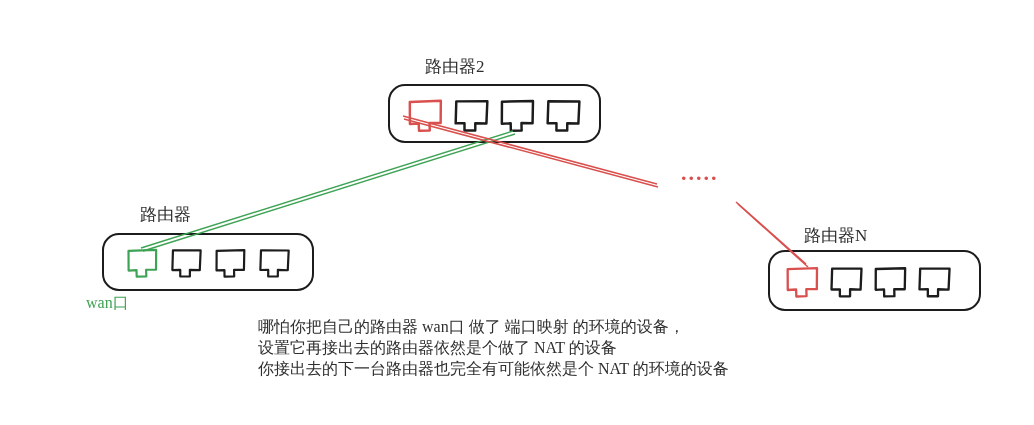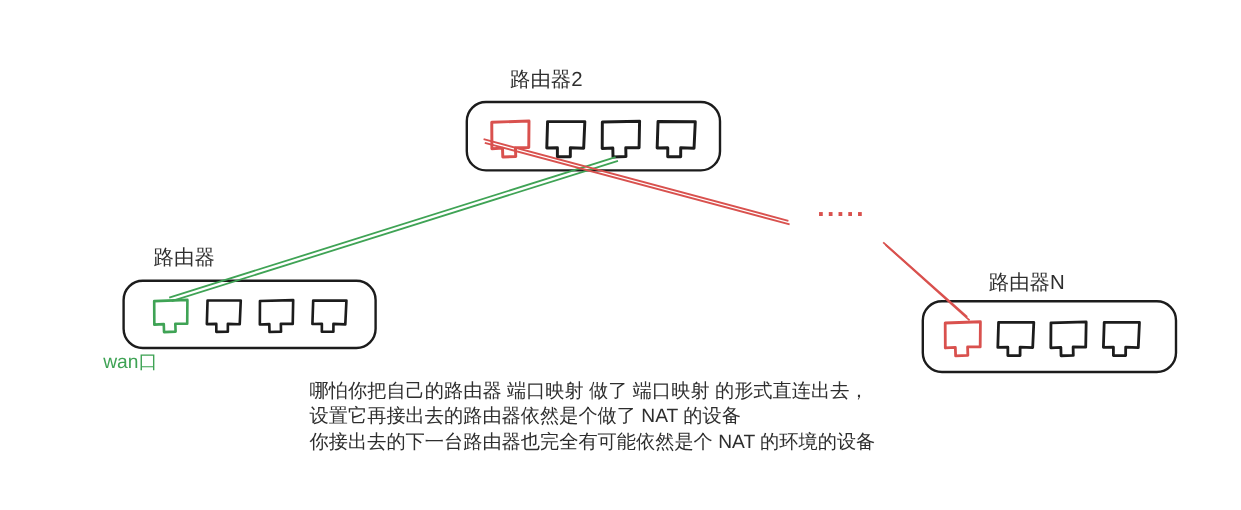--- a/index.html
+++ b/index.html
@@ -8,21 +8,21 @@
     --stroke:#1c1c1c;
     --text:#2e2e2e;
     --bg:#ffffff;
   }
   html,body{margin:0;padding:0;background:var(--bg);}
   .canvas{
     position:relative;
     width:1034px;height:396px;
     background:var(--bg);
     overflow:hidden;
-    font-family:Liberation Sans, sans-serif;
+    font-family:Liberation Serif, serif;
     color:var(--text);
     border-radius:22px;
   }
   
   .router{
     position:absolute;
     border:2px solid var(--stroke);
     border-radius:17px;
     box-sizing:border-box;
     background:var(--bg);
@@ -48,22 +48,22 @@
   .ports .port:nth-child(4){transform:rotate(1.1deg);}
   
   .lbl{
     position:absolute;
     font-size:17px;
     line-height:20px;
     color:var(--text);
     white-space:nowrap;
   }
   .lbl-top  {left:425px;top:57px;}
-  .lbl-left {left:128px;top:205px;}
-  .lbl-right{left:804px;top:226px;margin-left:20px;}
+  .lbl-left {left:140px;top:205px;}
+  .lbl-right{left:804px;top:226px;}
   .lbl-wan  {left:86px;top:293px;font-size:16px;color:var(--green);text-align:center;}
   
   .ellipsis{
     position:absolute;
     left:681px;top:162px;
     color:var(--red);
     font-size:22px;
     font-weight:bold;
     letter-spacing:2px;
     line-height:22px;
@@ -143,21 +143,21 @@
         </svg>
         <svg class="port" viewBox="0 0 36 35">
           <path d="M3 3.5 L33.2 3 L32.6 24.6 L21.8 24.4 L21.9 31.6 L11.4 31.8 L11.3 24.6 L2.7 24.9 Z" fill="none" stroke="#1c1c1c" stroke-width="2.4" stroke-linejoin="round"></path>
         </svg>
       </div>
   </div>
 
   <div class="ellipsis">.....</div>
 
   <div class="caption">
-    <div>哪怕你把自己的路由器 端口映射 做了 端口映射 的形式直连出去，</div>
+    <div>哪怕你把自己的路由器 wan口 做了 端口映射 的环境的设备，</div>
     <div>设置它再接出去的路由器依然是个做了 NAT 的设备</div>
     <div>你接出去的下一台路由器也完全有可能依然是个 NAT 的环境的设备</div>
   </div>
 
   <svg class="links" width="1034" height="425" viewBox="0 0 1034 425">
     <g class="g">
       <line x1="141" y1="248" x2="513" y2="131"></line>
       <line x1="143" y1="251" x2="515" y2="134"></line>
     </g>
     <g class="r">

